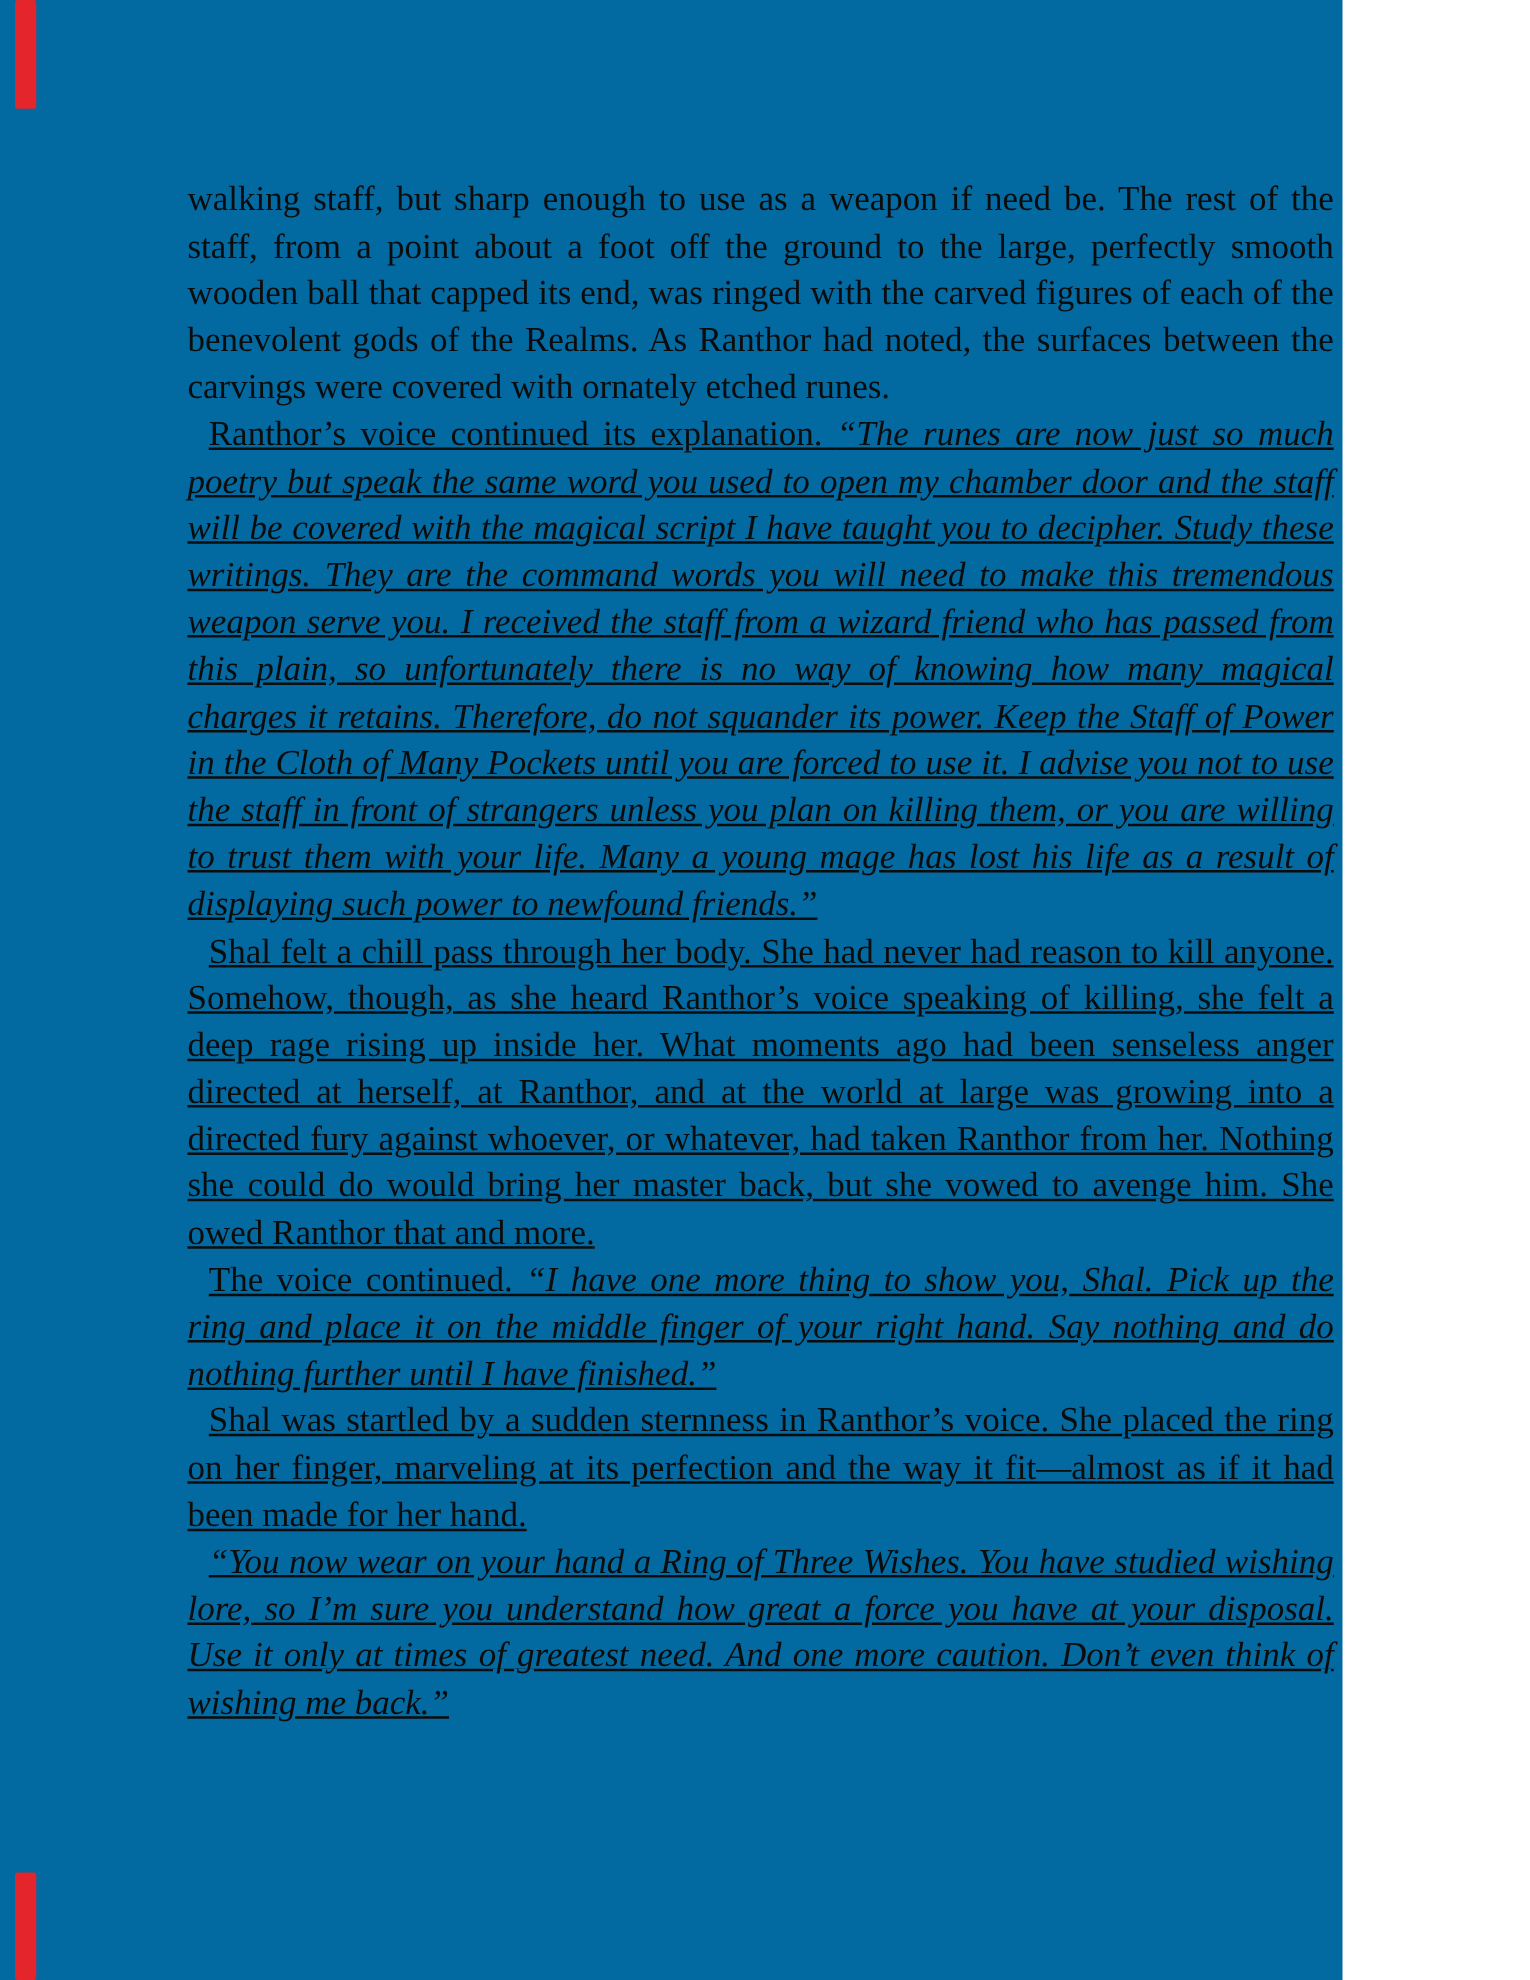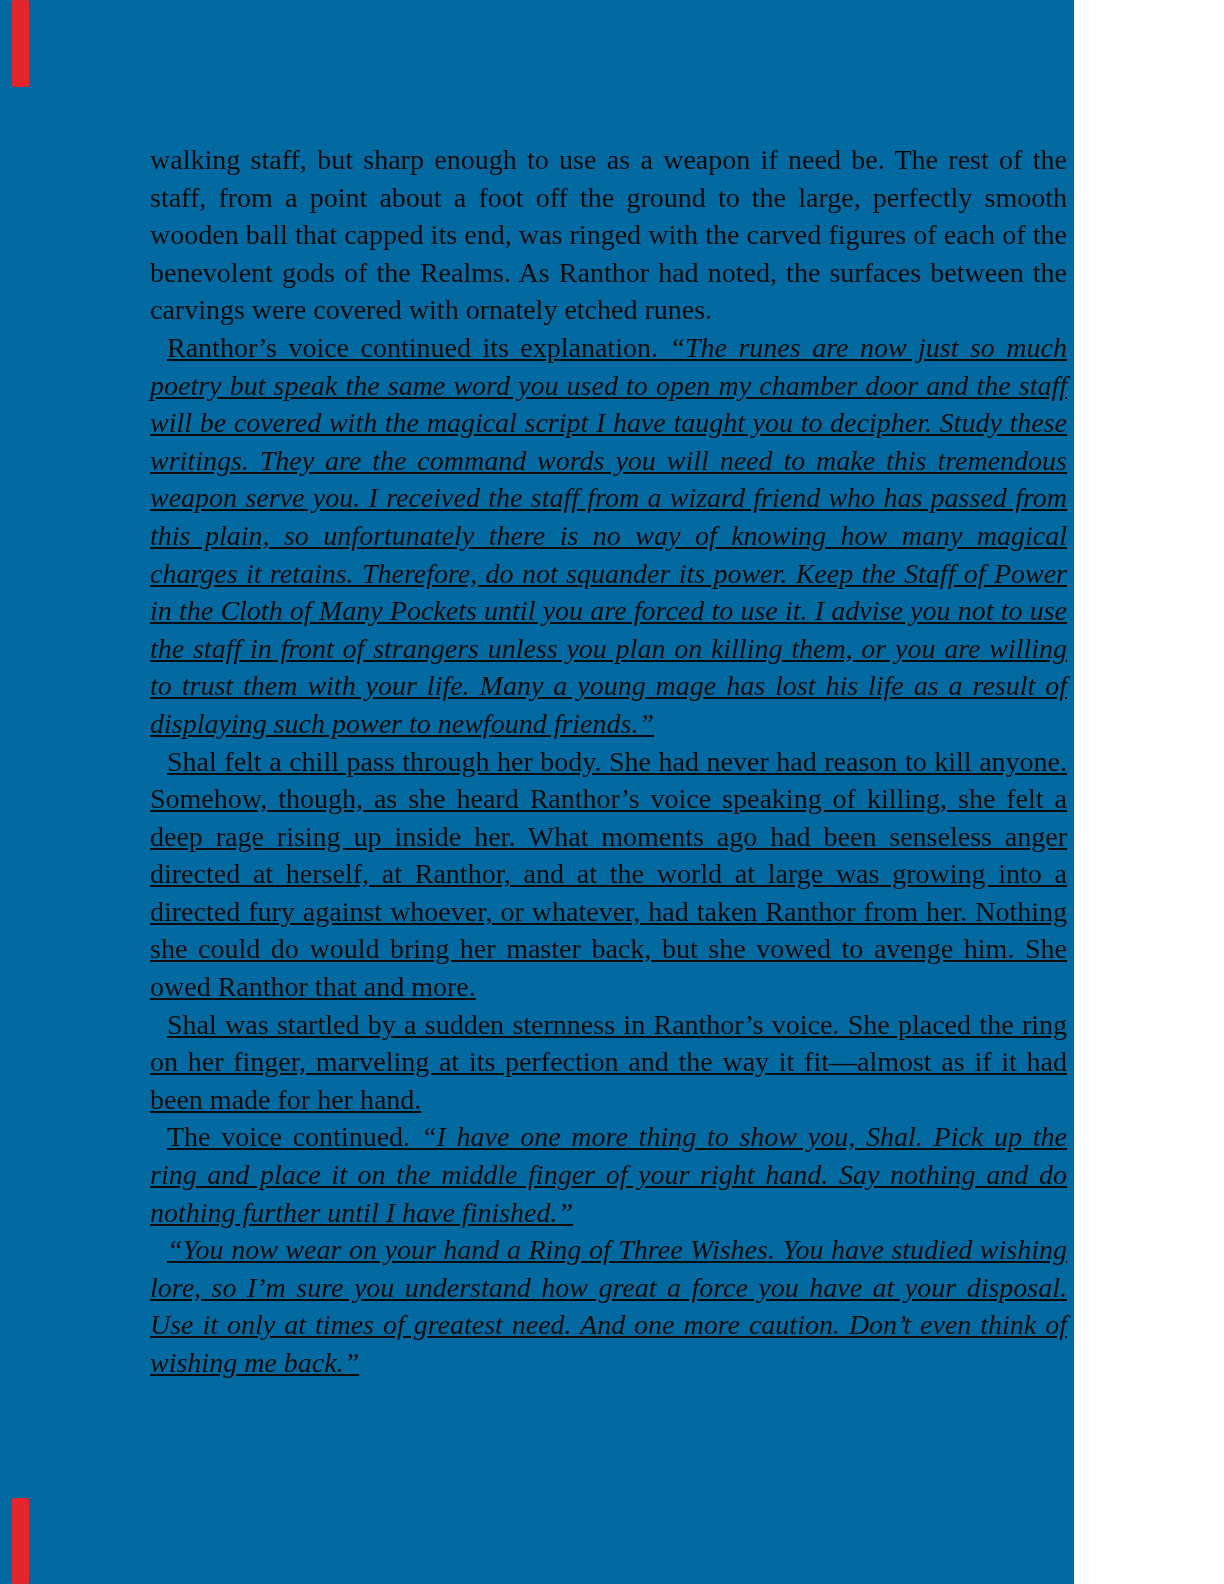--- a/index.html
+++ b/index.html
@@ -48,19 +48,19 @@
 </head>
 <body>
 
 <div class="page">
   <div class="edge-mark top" style="background: rgb(228, 38, 44);"></div>
 
   <div class="text-block">
       <p class="para"><span class="seg-roman">walking staff, but sharp enough to use as a weapon if need be. The rest of the staff, from a point about a foot off the ground to the large, perfectly smooth wooden ball that capped its end, was ringed with the carved figures of each of the benevolent gods of the Realms. As Ranthor had noted, the surfaces between the carvings were covered with ornately etched runes.</span></p>
       <p class="para indent"><span class="seg-roman">Ranthor’s voice continued its explanation. </span><span class="seg-italic">“The runes are now just so much poetry but speak the same word you used to open my chamber door and the staff will be covered with the magical script I have taught you to decipher. Study these writings. They are the command words you will need to make this tremendous weapon serve you. I received the staff from a wizard friend who has passed from this plain, so unfortunately there is no way of knowing how many magical charges it retains. Therefore, do not squander its power. Keep the Staff of Power in the Cloth of Many Pockets until you are forced to use it. I advise you not to use the staff in front of strangers unless you plan on killing them, or you are willing to trust them with your life. Many a young mage has lost his life as a result of displaying such power to newfound friends.”</span></p>
       <p class="para indent"><span class="seg-roman">Shal felt a chill pass through her body. She had never had reason to kill anyone. Somehow, though, as she heard Ranthor’s voice speaking of killing, she felt a deep rage rising up inside her. What moments ago had been senseless anger directed at herself, at Ranthor, and at the world at large was growing into a directed fury against whoever, or whatever, had taken Ranthor from her. Nothing she could do would bring her master back, but she vowed to avenge him. She owed Ranthor that and more.</span></p>
+      <p class="para indent"><span class="seg-roman">The voice continued. </span><span class="seg-italic">“I have one more thing to show you, Shal. Pick up the ring and place it on the middle finger of your right hand. Say nothing and do nothing further until I have finished.”</span></p>
       <p class="para indent"><span class="seg-roman">Shal was startled by a sudden sternness in Ranthor’s voice. She placed the ring on her finger, marveling at its perfection and the way it fit—almost as if it had been made for her hand.</span></p>
-      <p class="para indent"><span class="seg-roman">The voice continued. </span><span class="seg-italic">“I have one more thing to show you, Shal. Pick up the ring and place it on the middle finger of your right hand. Say nothing and do nothing further until I have finished.”</span></p>
       <p class="para indent"><span class="seg-italic">“You now wear on your hand a Ring of Three Wishes. You have studied wishing lore, so I’m sure you understand how great a force you have at your disposal. Use it only at times of greatest need. And one more caution. Don’t even think of wishing me back.”</span></p>
     </div>
 
   <div class="edge-mark bottom" style="background: rgb(228, 38, 44);"></div>
 </div>
 
 </body></html>

